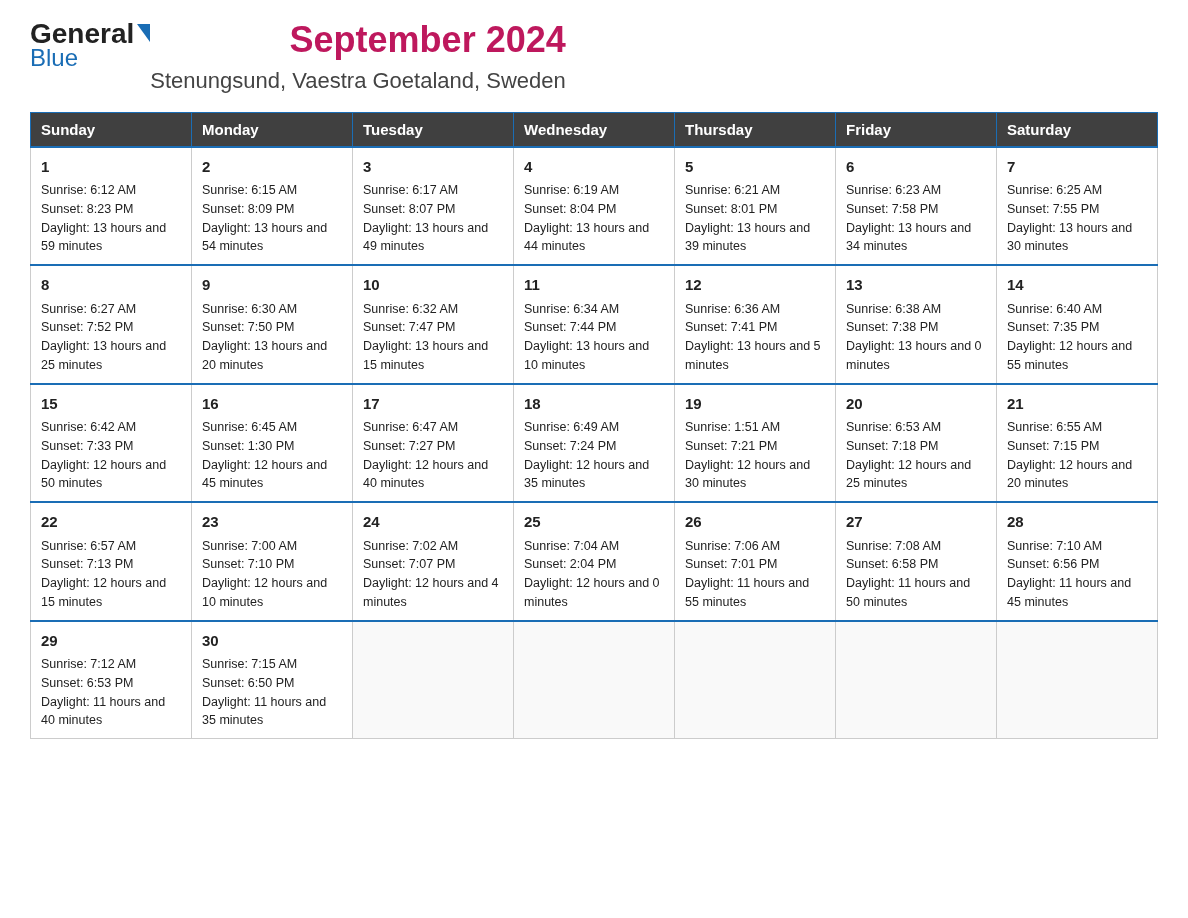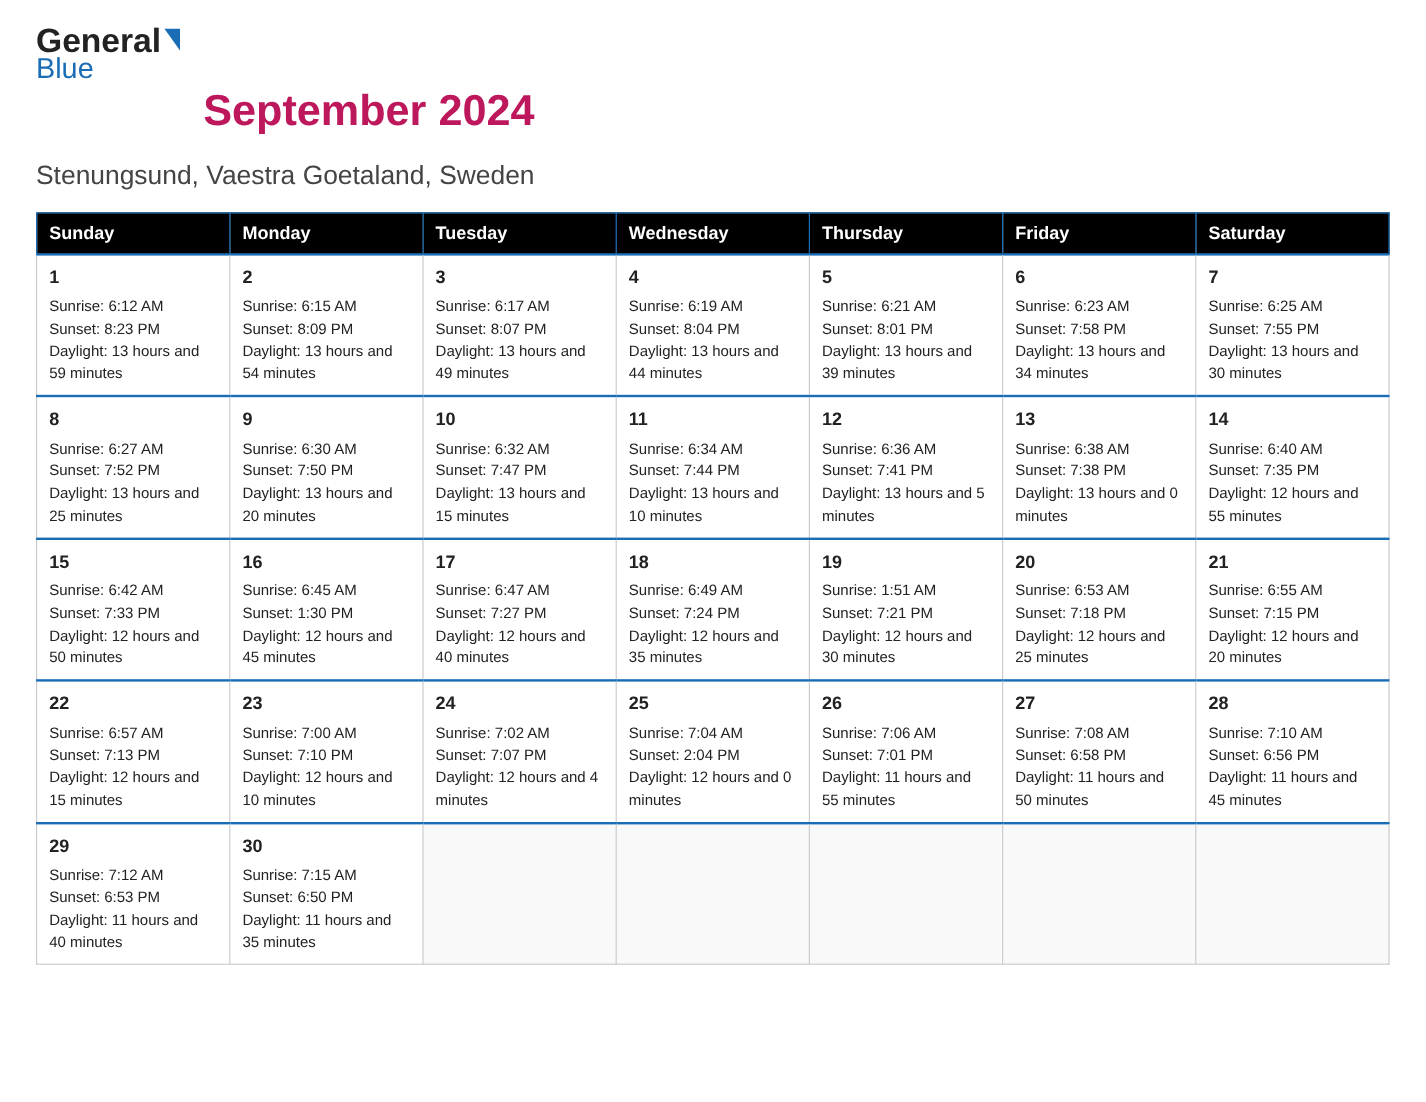--- a/index.html
+++ b/index.html
@@ -4,24 +4,23 @@
   <style>
     * { box-sizing: border-box; margin: 0; padding: 0; }
     body {
       font-family: Arial, sans-serif;
       background: #ffffff;
       padding: 20px 30px;
       color: #222;
     }
     .header-area {
       display: flex;
-      justify-content: flex-end;
+      justify-content: flex-start;
       align-items: flex-start;
       margin-bottom: 18px;
-      flex-direction: column;
     }
     .logo-container {
       display: flex;
       flex-direction: column;
       align-items: flex-start;
     }
     .logo-text {
       font-size: 28px;
       font-weight: bold;
       color: #222;
@@ -38,29 +37,29 @@
     }
     .month-title {
       font-size: 36px;
       font-weight: bold;
       color: #be185d;
       line-height: 1.1;
     }
     .location-title {
       font-size: 22px;
       color: #444;
-      margin-top: 21px;
+      margin-top: 8px;
     }
     .calendar-table {
       width: 100%;
       border-collapse: collapse;
       table-layout: fixed;
     }
     .calendar-table thead tr th {
-      background-color: #000000;
+      background-color: #404040;
       color: #fff;
       font-size: 15px;
       font-weight: bold;
       padding: 8px 10px;
       text-align: left;
       border: 1px solid #1a6db5;
     }
     .calendar-table tbody tr td {
       vertical-align: top;
       padding: 8px 10px;

